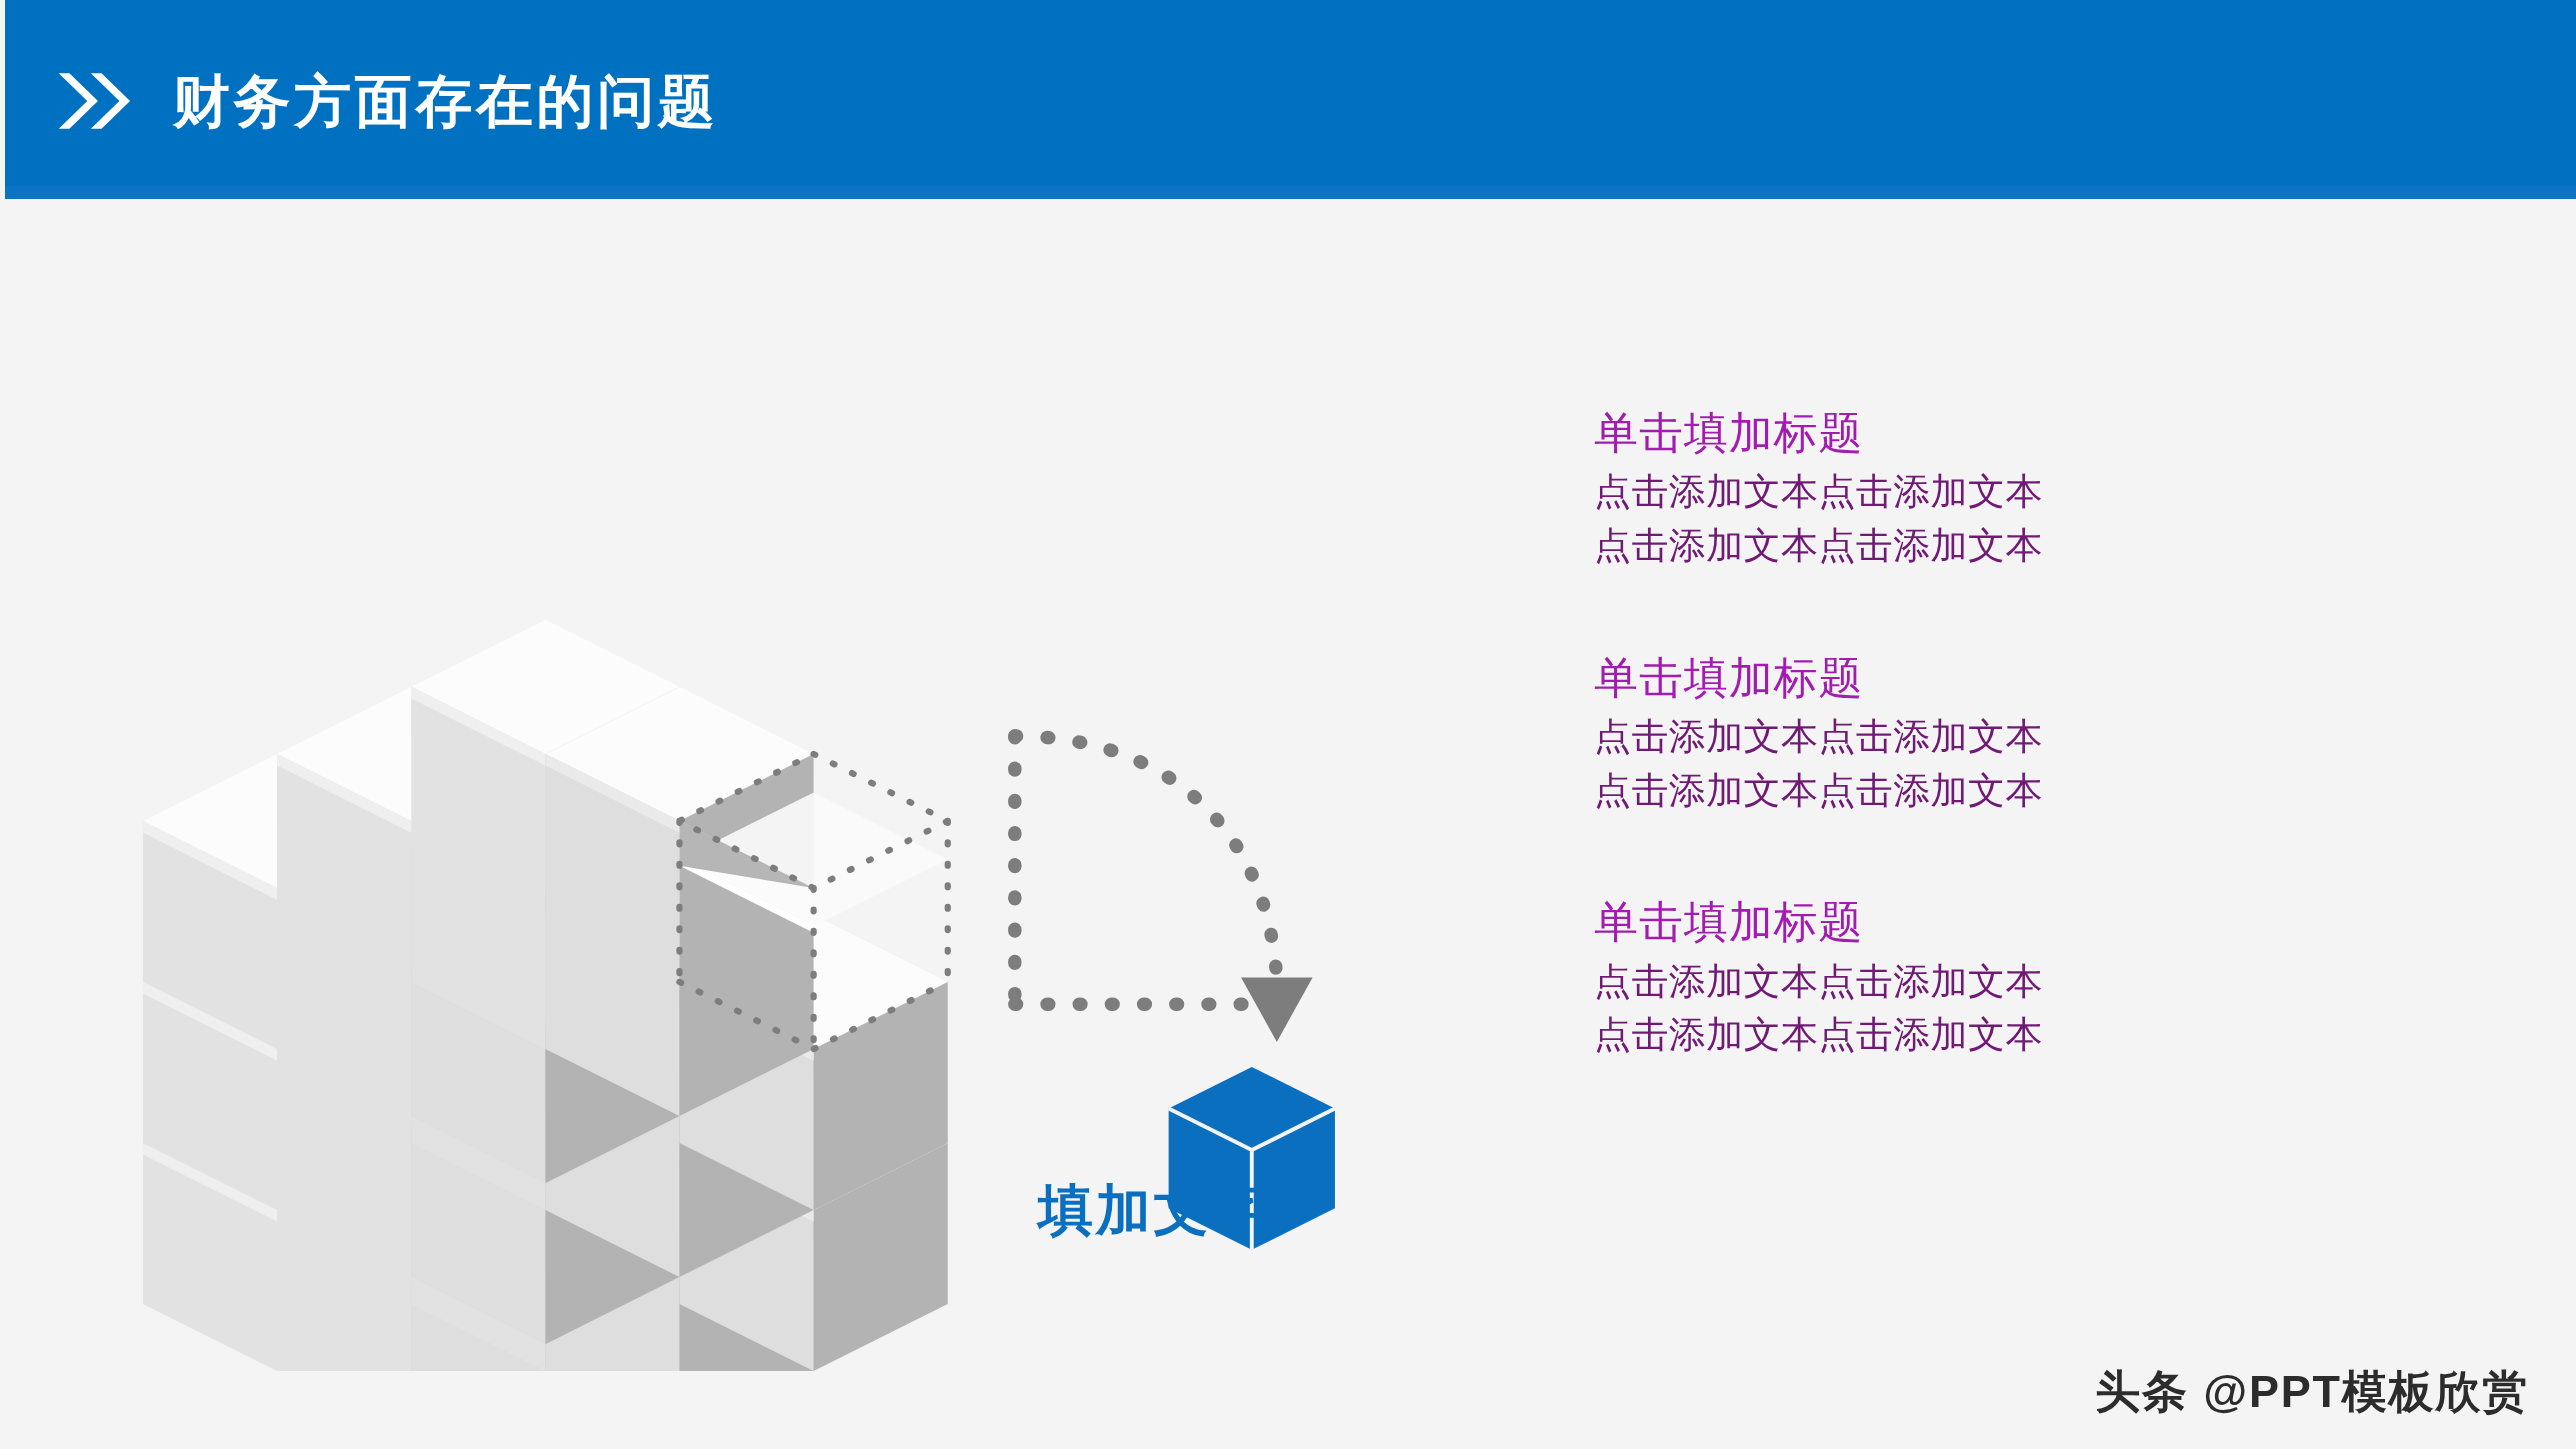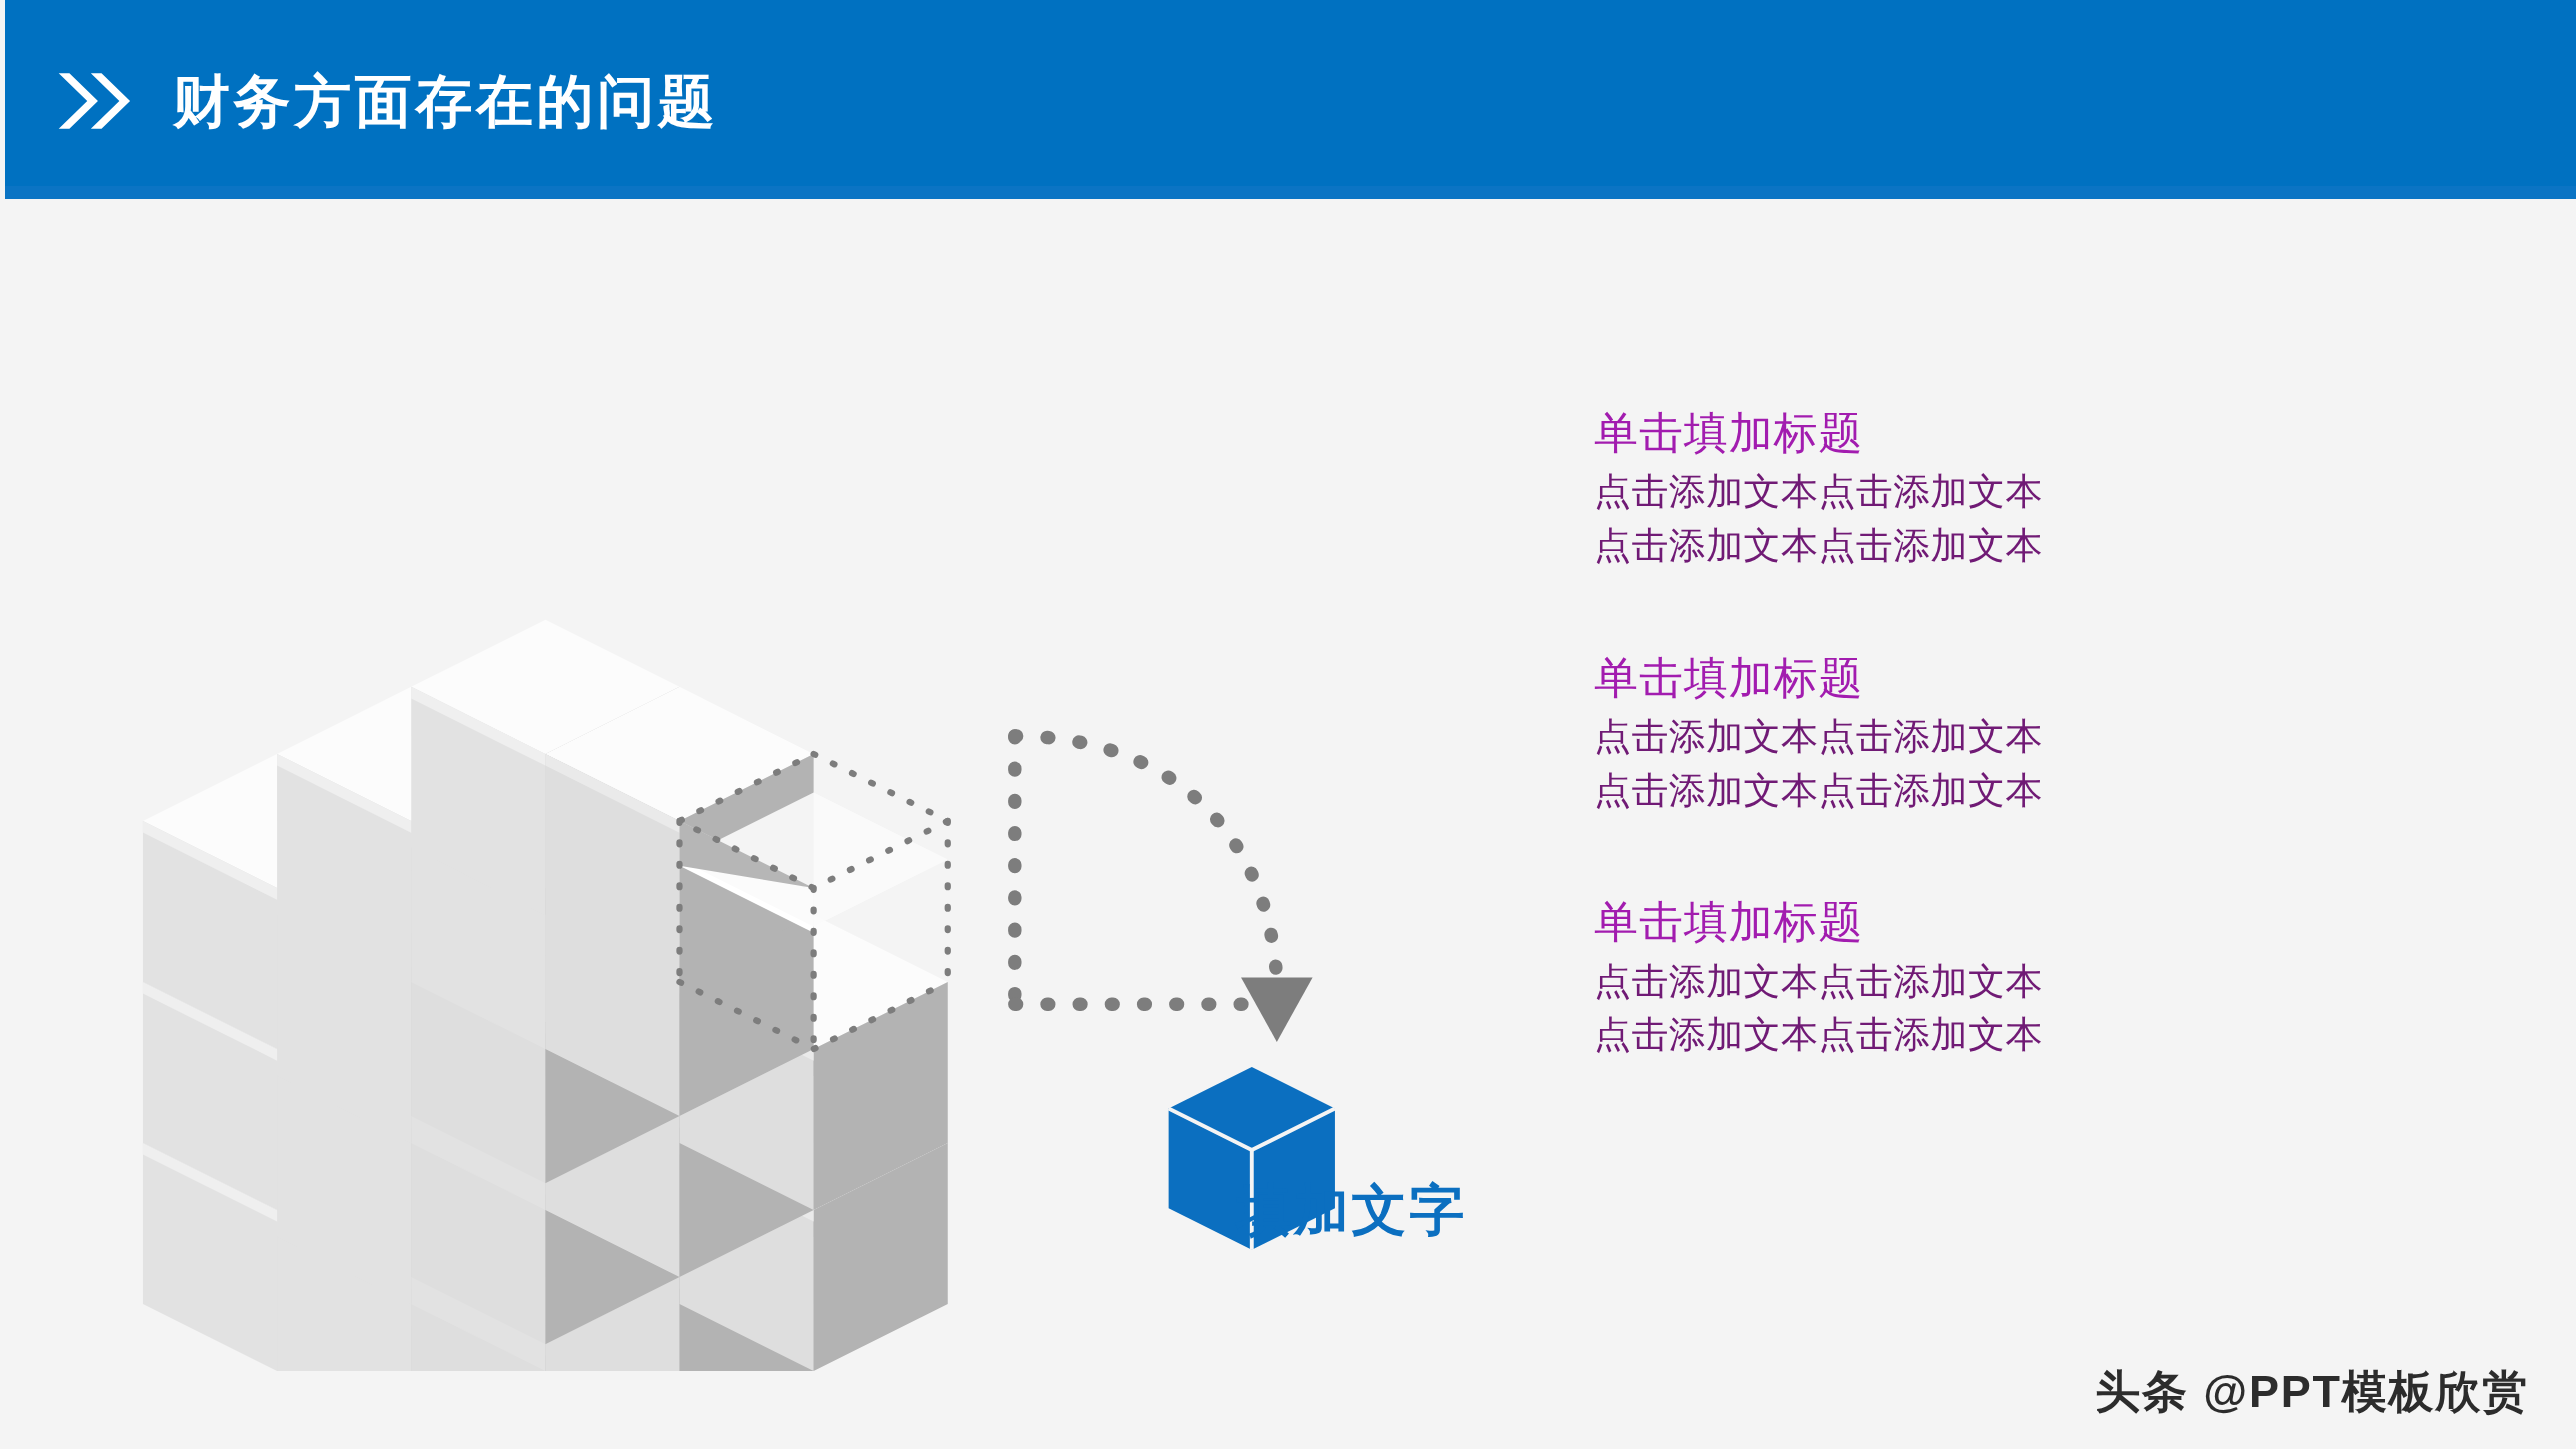--- a/index.html
+++ b/index.html
@@ -95,21 +95,21 @@
     width: 100%;
     height: 100%;
   }
 
   
   #blue-cube-caption {
     position: absolute;
     left: 1038px;
     top: 984px;
     width: 429px;
-    text-align: right;
+    text-align: left;
     color: #0b6fc0;
     font-size: 55px;
     font-weight: bold;
     letter-spacing: 2.7px;
     line-height: 1;
   }
 
   
   #text-column {
     position: absolute;

